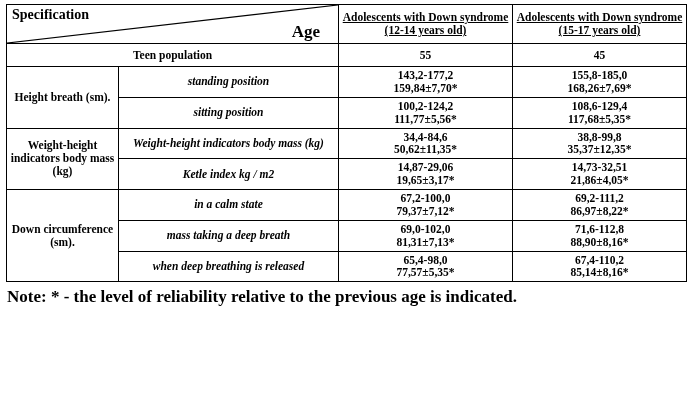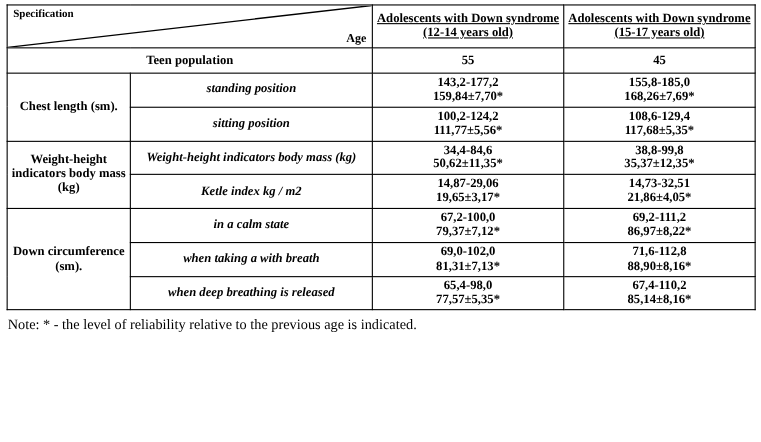--- a/index.html
+++ b/index.html
@@ -49,28 +49,28 @@
     left: 0;
     top: 0;
     width: 100%;
     height: 100%;
   }
   .hdr-diag .spec-label {
     position: absolute;
     left: 5px;
     top: 2px;
     font-weight: bold;
-    font-size: 10px;
+    font-size: 14px;
   }
   .hdr-diag .age-label {
     position: absolute;
-    right: 5px;
+    right: 18px;
     bottom: 2px;
     font-weight: bold;
-    font-size: 11px;
+    font-size: 17px;
   }
   .col-head {
     font-weight: bold;
     font-size: 11.5px;
     line-height: 1.15;
     text-decoration: underline;
   }
   .row-group-label {
     font-weight: bold;
     font-size: 11.5px;
@@ -87,22 +87,22 @@
     font-size: 11.5px;
     line-height: 1.18;
     white-space: pre-line;
   }
   .teen-row td {
     height: 18px;
     margin-top: 28px;
   }
   .note {
     margin-top: 5px;
-    font-size: 13px;
-    font-weight: normal;
+    font-size: 17px;
+    font-weight: bold;
     font-family: "Liberation Serif", serif;
     padding-left: 1px;
   }
   .w-spec { width: 112px; }
   .w-sub  { width: 220px; }
   .w-col  { width: 174px; }
 </style>
 </head>
 <body>
 
@@ -128,21 +128,21 @@
         <td class="col-head">Adolescents with Down syndrome (15-17 years old)</td>
       </tr>
 
       <tr class="teen-row">
         <td colspan="2">Teen population</td>
         <td>55</td>
         <td>45</td>
       </tr>
 
       <tr>
-        <td class="row-group-label" rowspan="2">Chest length (sm).</td>
+        <td class="row-group-label" rowspan="2">Height breath (sm).</td>
         <td class="sub-label">standing position</td>
         <td class="val">143,2-177,2
 159,84±7,70*</td>
         <td class="val">155,8-185,0
 168,26±7,69*</td>
       </tr>
       <tr>
         <td class="sub-label">sitting position</td>
         <td class="val">100,2-124,2
 111,77±5,56*</td>
@@ -168,21 +168,21 @@
 
       <tr>
         <td class="row-group-label" rowspan="3">Down circumference (sm).</td>
         <td class="sub-label">in a calm state</td>
         <td class="val">67,2-100,0
 79,37±7,12*</td>
         <td class="val">69,2-111,2
 86,97±8,22*</td>
       </tr>
       <tr>
-        <td class="sub-label">when taking a with breath</td>
+        <td class="sub-label">mass taking a deep breath</td>
         <td class="val">69,0-102,0
 81,31±7,13*</td>
         <td class="val">71,6-112,8
 88,90±8,16*</td>
       </tr>
       <tr>
         <td class="sub-label">when deep breathing is released</td>
         <td class="val">65,4-98,0
 77,57±5,35*</td>
         <td class="val">67,4-110,2

